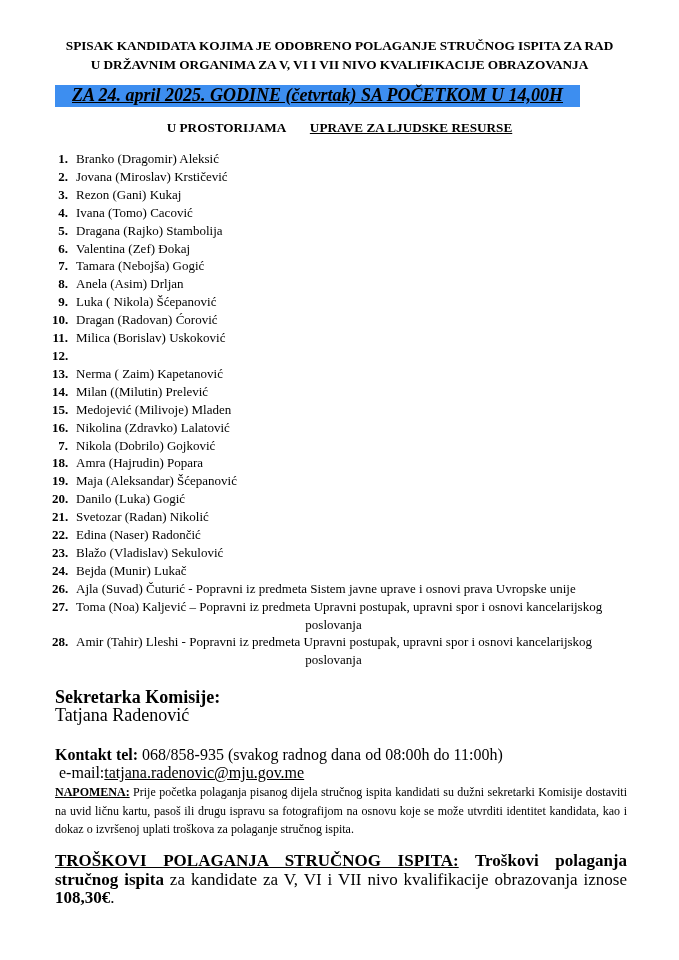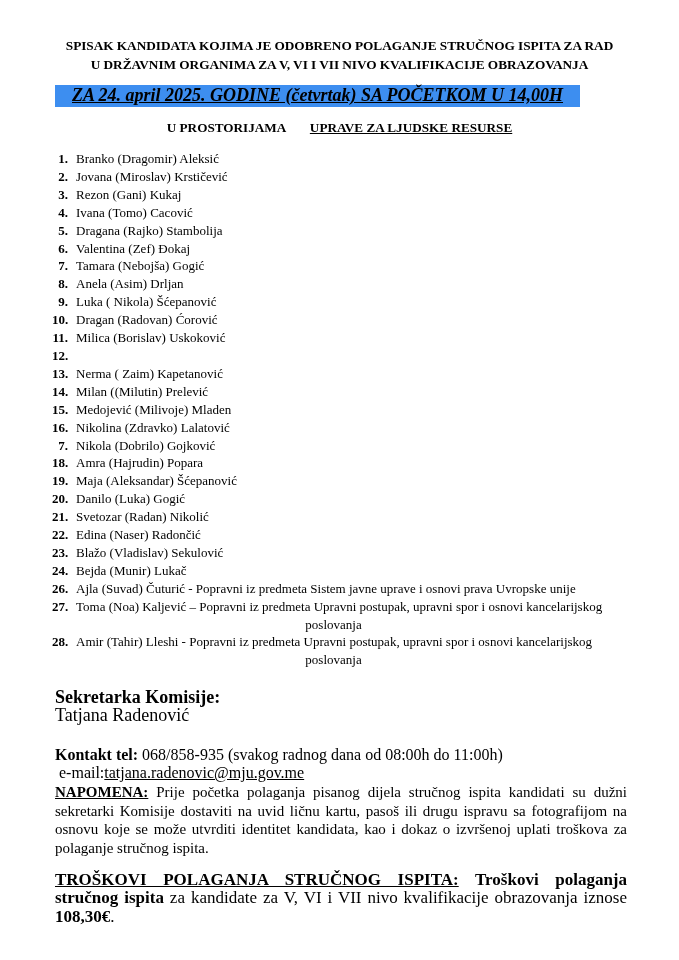--- a/index.html
+++ b/index.html
@@ -110,21 +110,21 @@
     font-size: 16px;
     line-height: 18px;
   }
   .sec-contact .tel-label { font-weight: bold; }
   .sec-contact .email-row { display: block; padding-left: 4px; }
   .sec-contact .email-addr { text-decoration: underline; }
 
   .sec-note {
     margin: 1px 0 0 0;
     padding: 0 52px 0 55px;
-    font-size: 15px;
+    font-size: 12px;
     line-height: 18.6px;
     text-align: justify;
   }
   .sec-note .note-label {
     font-weight: bold;
     text-decoration: underline;
   }
 
   .sec-cost {
     margin: 13px 0 0 0;

